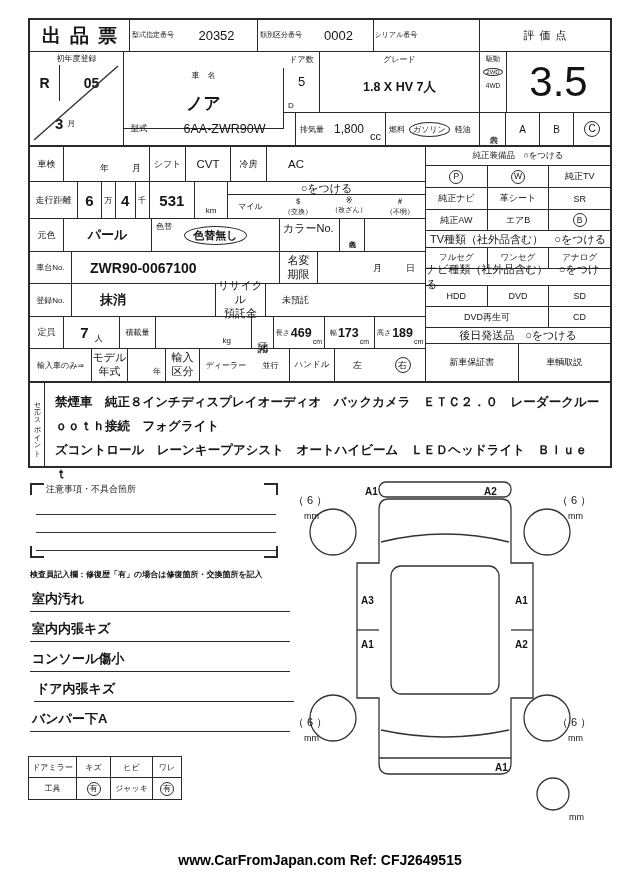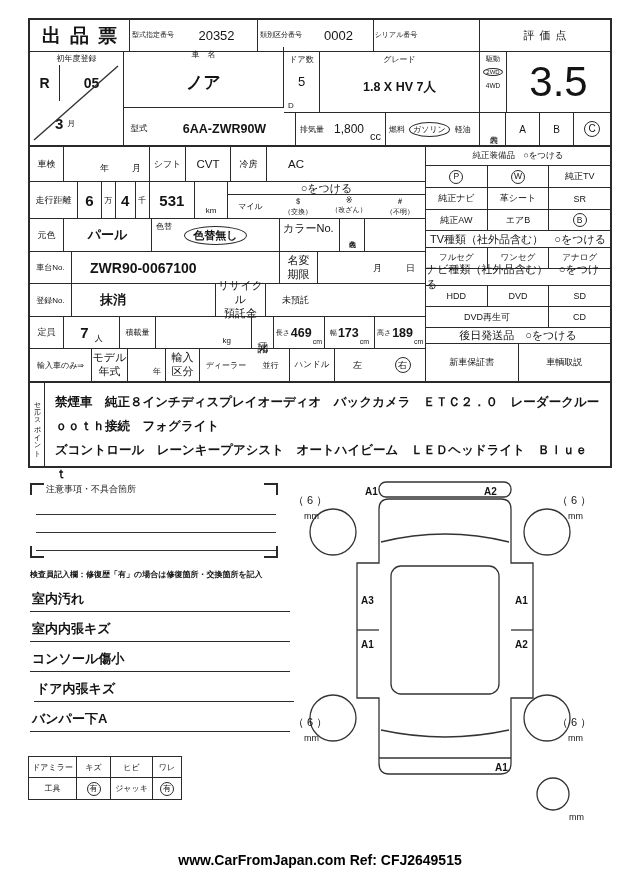--- a/index.html
+++ b/index.html
@@ -52,21 +52,21 @@
     </div>
     <div class="f" style="height:44px;align-items:center">
       <span class="hand f15" style="margin-left:25px">3</span>
       <span class="f8" style="margin-left:4px">月</span>
     </div>
     <svg class="abs" style="left:0;top:0" width="94" height="93" viewBox="0 0 94 93">
         <line x1="4" y1="88" x2="88" y2="14" stroke="#333" stroke-width="1.4"></line>
       </svg>
   </div>
 
-  <div class="abs br bb" style="left:94px;top:27px;width:160px;height:61px">
+  <div class="abs br bb" style="left:94px;top:48px;width:160px;height:61px">
     <div class="c f8" style="height:14px">車　名</div>
     <div class="c hand f17" style="height:42px">ノア</div>
   </div>
   <div class="abs br bb" style="left:254px;top:32px;width:36px;height:61px">
     <div class="c f8" style="height:14px">ドア数</div>
     <div class="c f13" style="height:30px">5</div>
     <span class="abs f8" style="left:4px;bottom:2px">D</span>
   </div>
   <div class="abs br bb" style="left:290px;top:32px;width:160px;height:61px">
     <div class="c f8" style="height:14px">グレード</div>
@@ -74,21 +74,21 @@
   </div>
   <div class="abs br bb col" style="left:450px;top:32px;width:27px;height:61px">
     <div class="f7" style="margin-top:2px">駆動</div>
     <span class="oval" style="font-size:6px;padding:0 2px;margin-top:4px">2WD</span>
     <div class="f6" style="margin-top:6px">4WD</div>
   </div>
   <div class="abs c bb" style="left:477px;top:32px;width:103px;height:61px;font-size:42px">3.5</div>
 
   <div class="abs f br" style="left:94px;top:93px;width:172px;height:32px">
     <div class="c f85" style="width:30px">型式</div>
-    <div class="c f125" style="flex:1;font-weight:bold">6AA-ZWR90W</div>
+    <div class="c f125" style="flex:1;font-weight:normal">6AA-ZWR90W</div>
   </div>
   <div class="abs f br" style="left:266px;top:93px;width:90px;height:32px">
     <div class="c f8" style="width:32px">排気量</div>
     <div class="c f12" style="flex:1">1,800</div>
     <div class="f75" style="align-self:flex-end;margin:0 4px 3px 0">cc</div>
   </div>
   <div class="abs f br" style="left:356px;top:93px;width:94px;height:32px;align-items:center;padding-left:3px">
     <span class="f8">燃料</span>
     <span class="oval f8" style="margin-left:4px;padding:1px 3px">ガソリン</span>
     <span class="f8" style="margin-left:5px">軽油</span>

